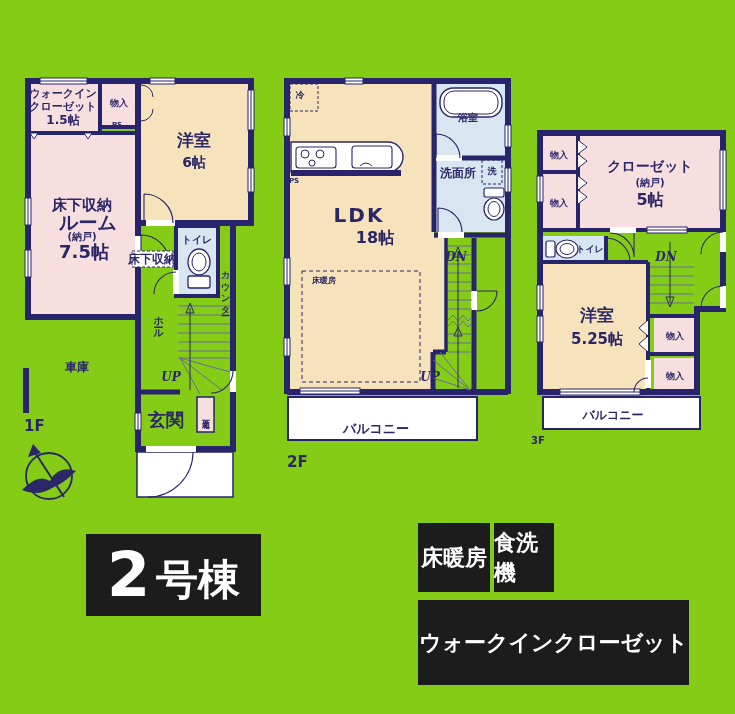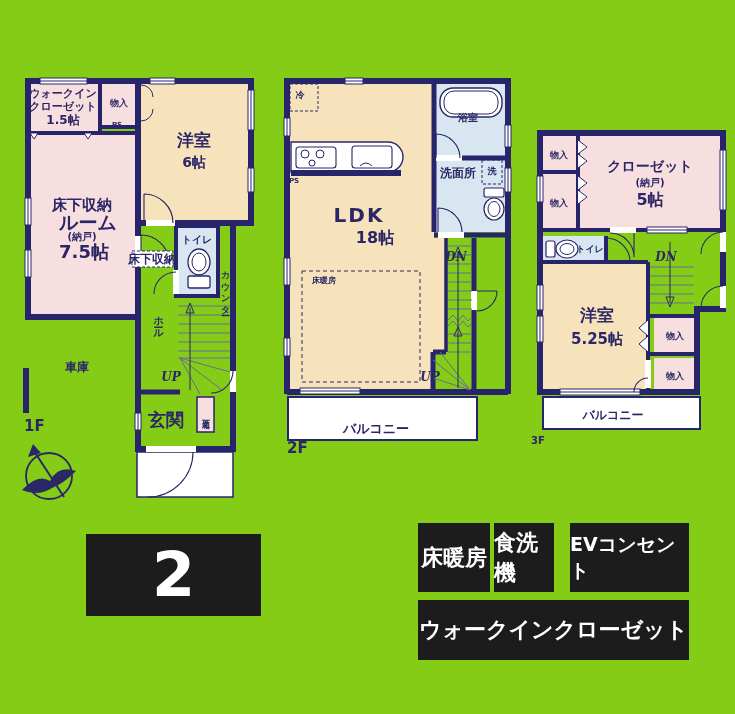--- a/index.html
+++ b/index.html
@@ -296,38 +296,38 @@
 <div class="lbl" style="left:294px;top:181px;font-size:7px">PS</div>
 <div class="lbl" style="left:468px;top:118px;font-size:10px">浴室</div>
 <div class="lbl" style="left:458px;top:173px;font-size:12px">洗面所</div>
 <div class="lbl" style="left:492px;top:171px;font-size:9px">洗</div>
 <div class="lbl" style="left:359px;top:215px;font-size:20px;letter-spacing:2px">LDK</div>
 <div class="lbl" style="left:375px;top:238px;font-size:16px">18帖</div>
 <div class="lbl" style="left:324px;top:281px;font-size:8px">床暖房</div>
 <div class="lbl stair" style="left:456px;top:257px;font-size:12px">DN</div>
 <div class="lbl stair" style="left:430px;top:377px;font-size:12px">UP</div>
 <div class="lbl" style="left:376px;top:428px;font-size:13px">バルコニー</div>
-<div class="lbl-left" style="left:287px;top:448px;font-size:15px">2F</div>
+<div class="lbl-left" style="left:287px;top:462px;font-size:15px">2F</div>
 
 <div class="lbl" style="left:559px;top:155px;font-size:9px">物入</div>
 <div class="lbl" style="left:559px;top:203px;font-size:9px">物入</div>
 <div class="lbl" style="left:650px;top:166px;font-size:14px">クローゼット</div>
 <div class="lbl" style="left:650px;top:183px;font-size:10px">(納戸)</div>
 <div class="lbl" style="left:650px;top:200px;font-size:16px">5帖</div>
 <div class="lbl" style="left:590px;top:249px;font-size:9px">トイレ</div>
 <div class="lbl stair" style="left:666px;top:257px;font-size:12px">DN</div>
 <div class="lbl" style="left:597px;top:315px;font-size:17px">洋室</div>
 <div class="lbl" style="left:597px;top:339px;font-size:15px">5.25帖</div>
 <div class="lbl" style="left:675px;top:336px;font-size:9px">物入</div>
 <div class="lbl" style="left:675px;top:376px;font-size:9px">物入</div>
 <div class="lbl" style="left:613px;top:415px;font-size:12px">バルコニー</div>
 <div class="lbl-left" style="left:531px;top:441px;font-size:10px">3F</div>
 
 <div class="unit-badge" style="left:86px;top:534px;width:175px;height:82px">
   <span class="unit-num">2</span>
+  <span class="unit-suffix">号棟</span>
 </div>
 
 <div class="badge" style="left:418px;top:523px;width:72px;height:69px;font-size:22px">床暖房</div>
 <div class="badge" style="left:494px;top:523px;width:60px;height:69px;font-size:22px">食洗機</div>
-<div class="badge" style="left:570px;top:523px;width:119px;height:69px;font-size:19px">EVコンセント</div>
-<div class="badge" style="left:418px;top:600px;width:271px;height:60px;font-size:22px">ウォークインクローゼット</div>
+<div class="badge" style="left:418px;top:600px;width:271px;height:85px;font-size:22px">ウォークインクローゼット</div>
 
 </div>
 
 </body></html>

